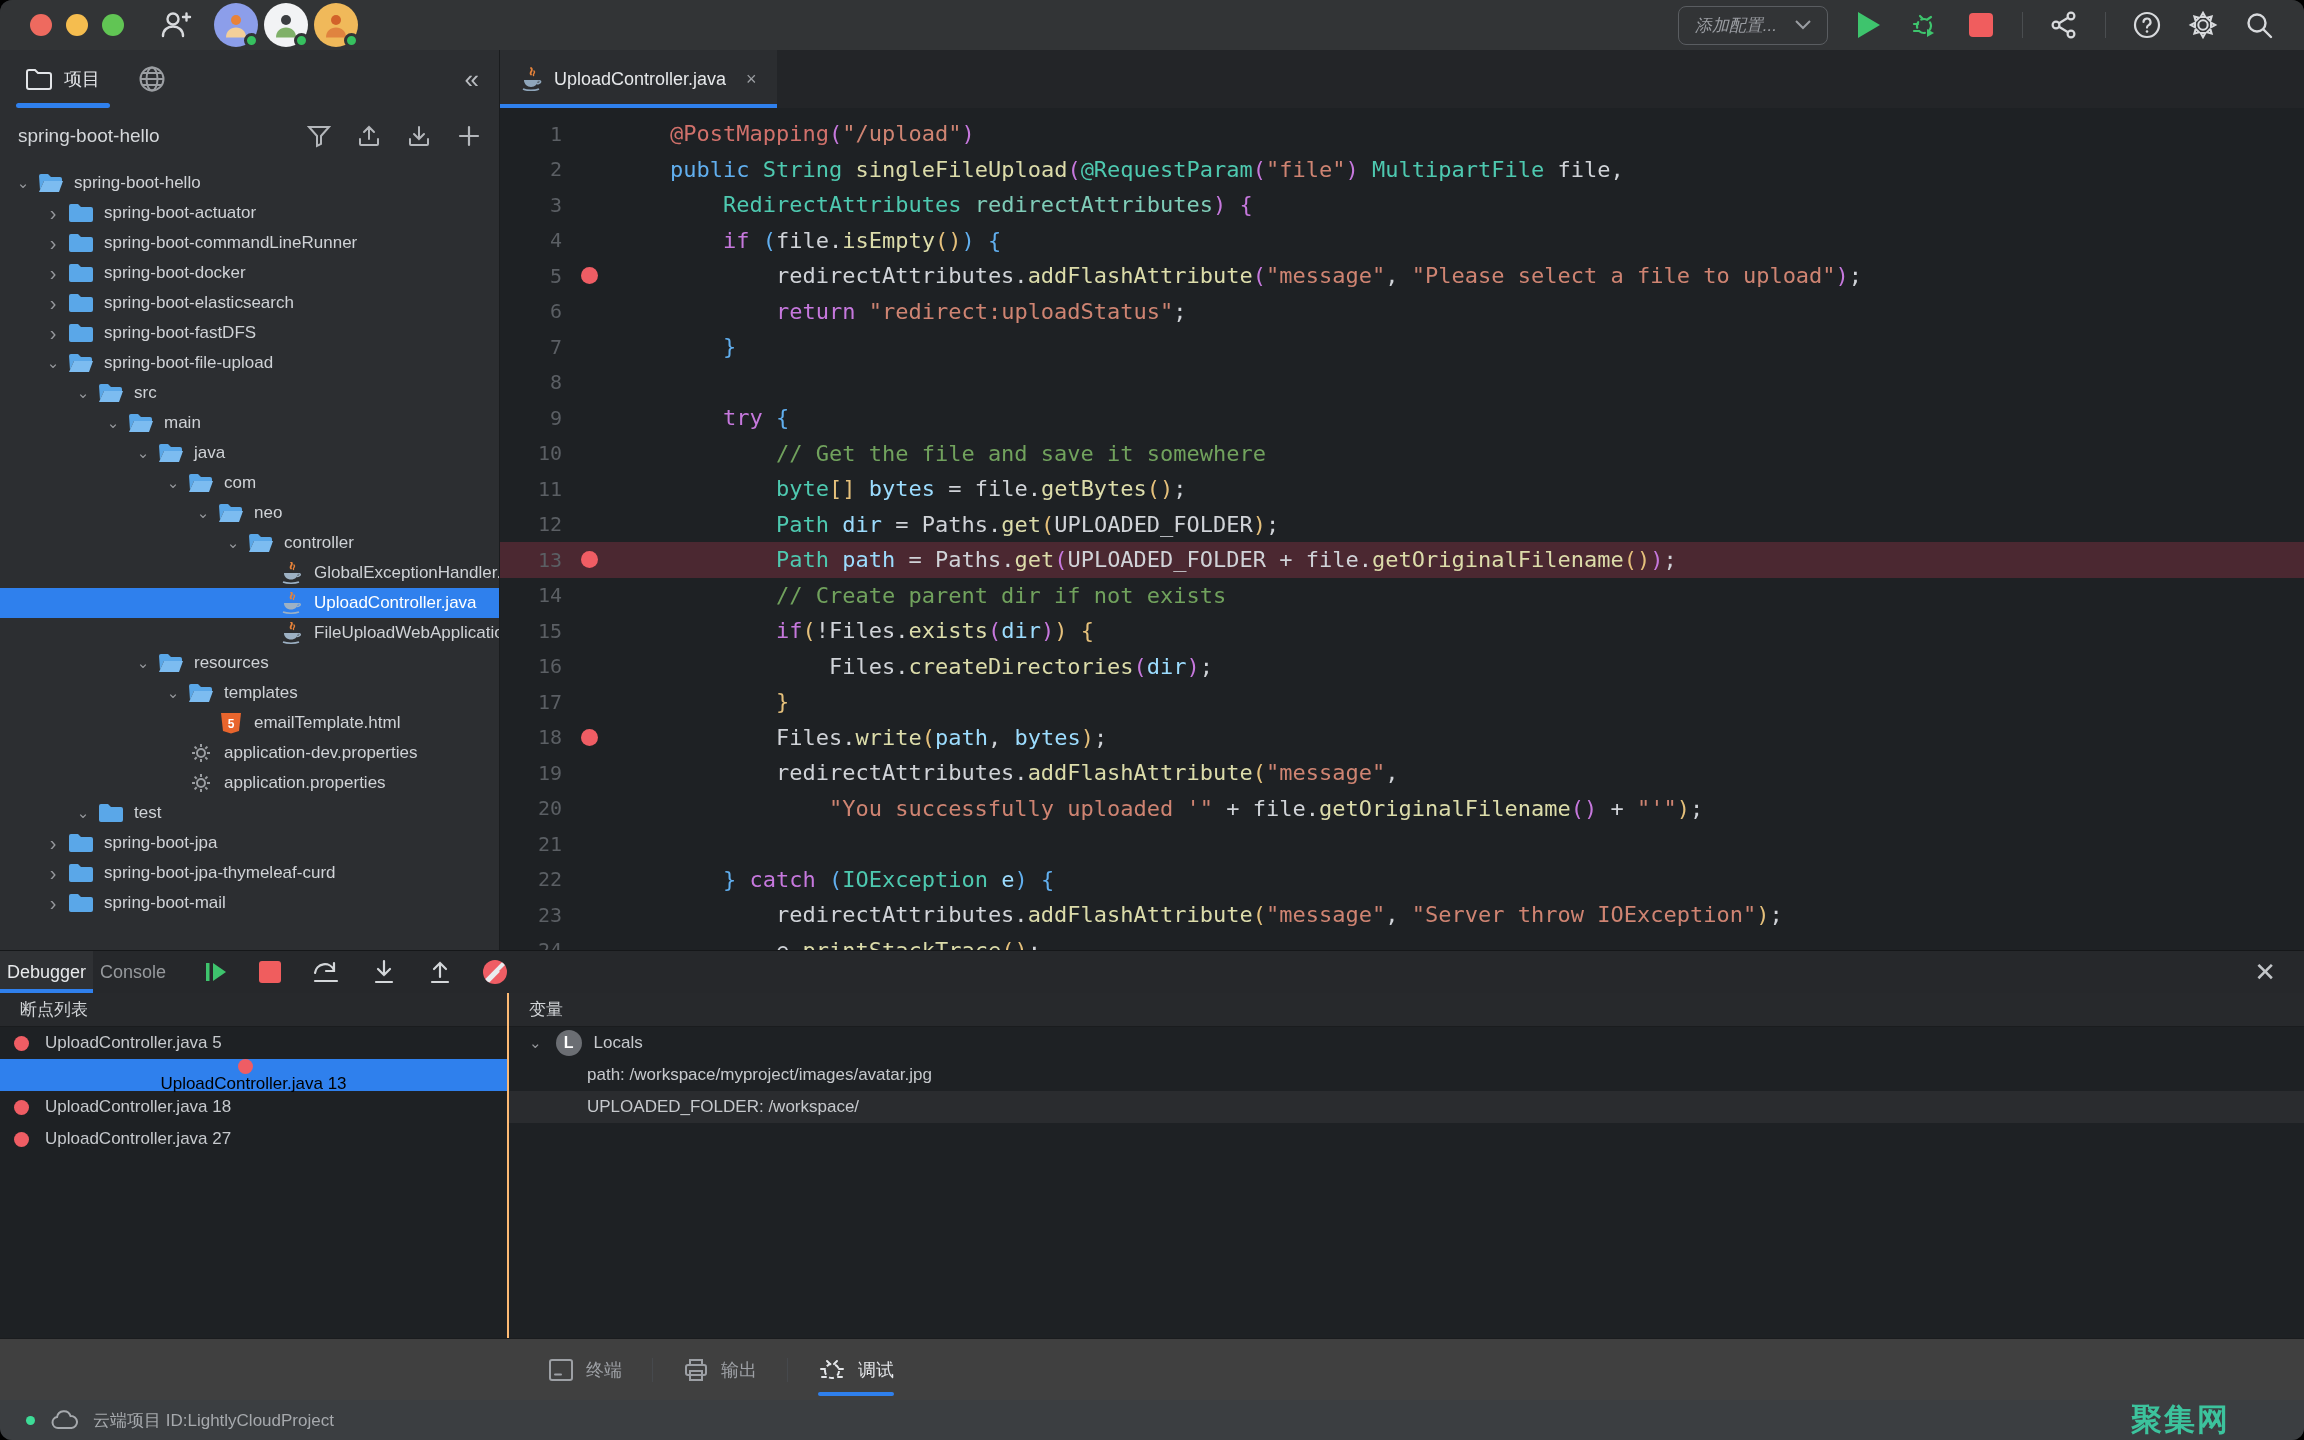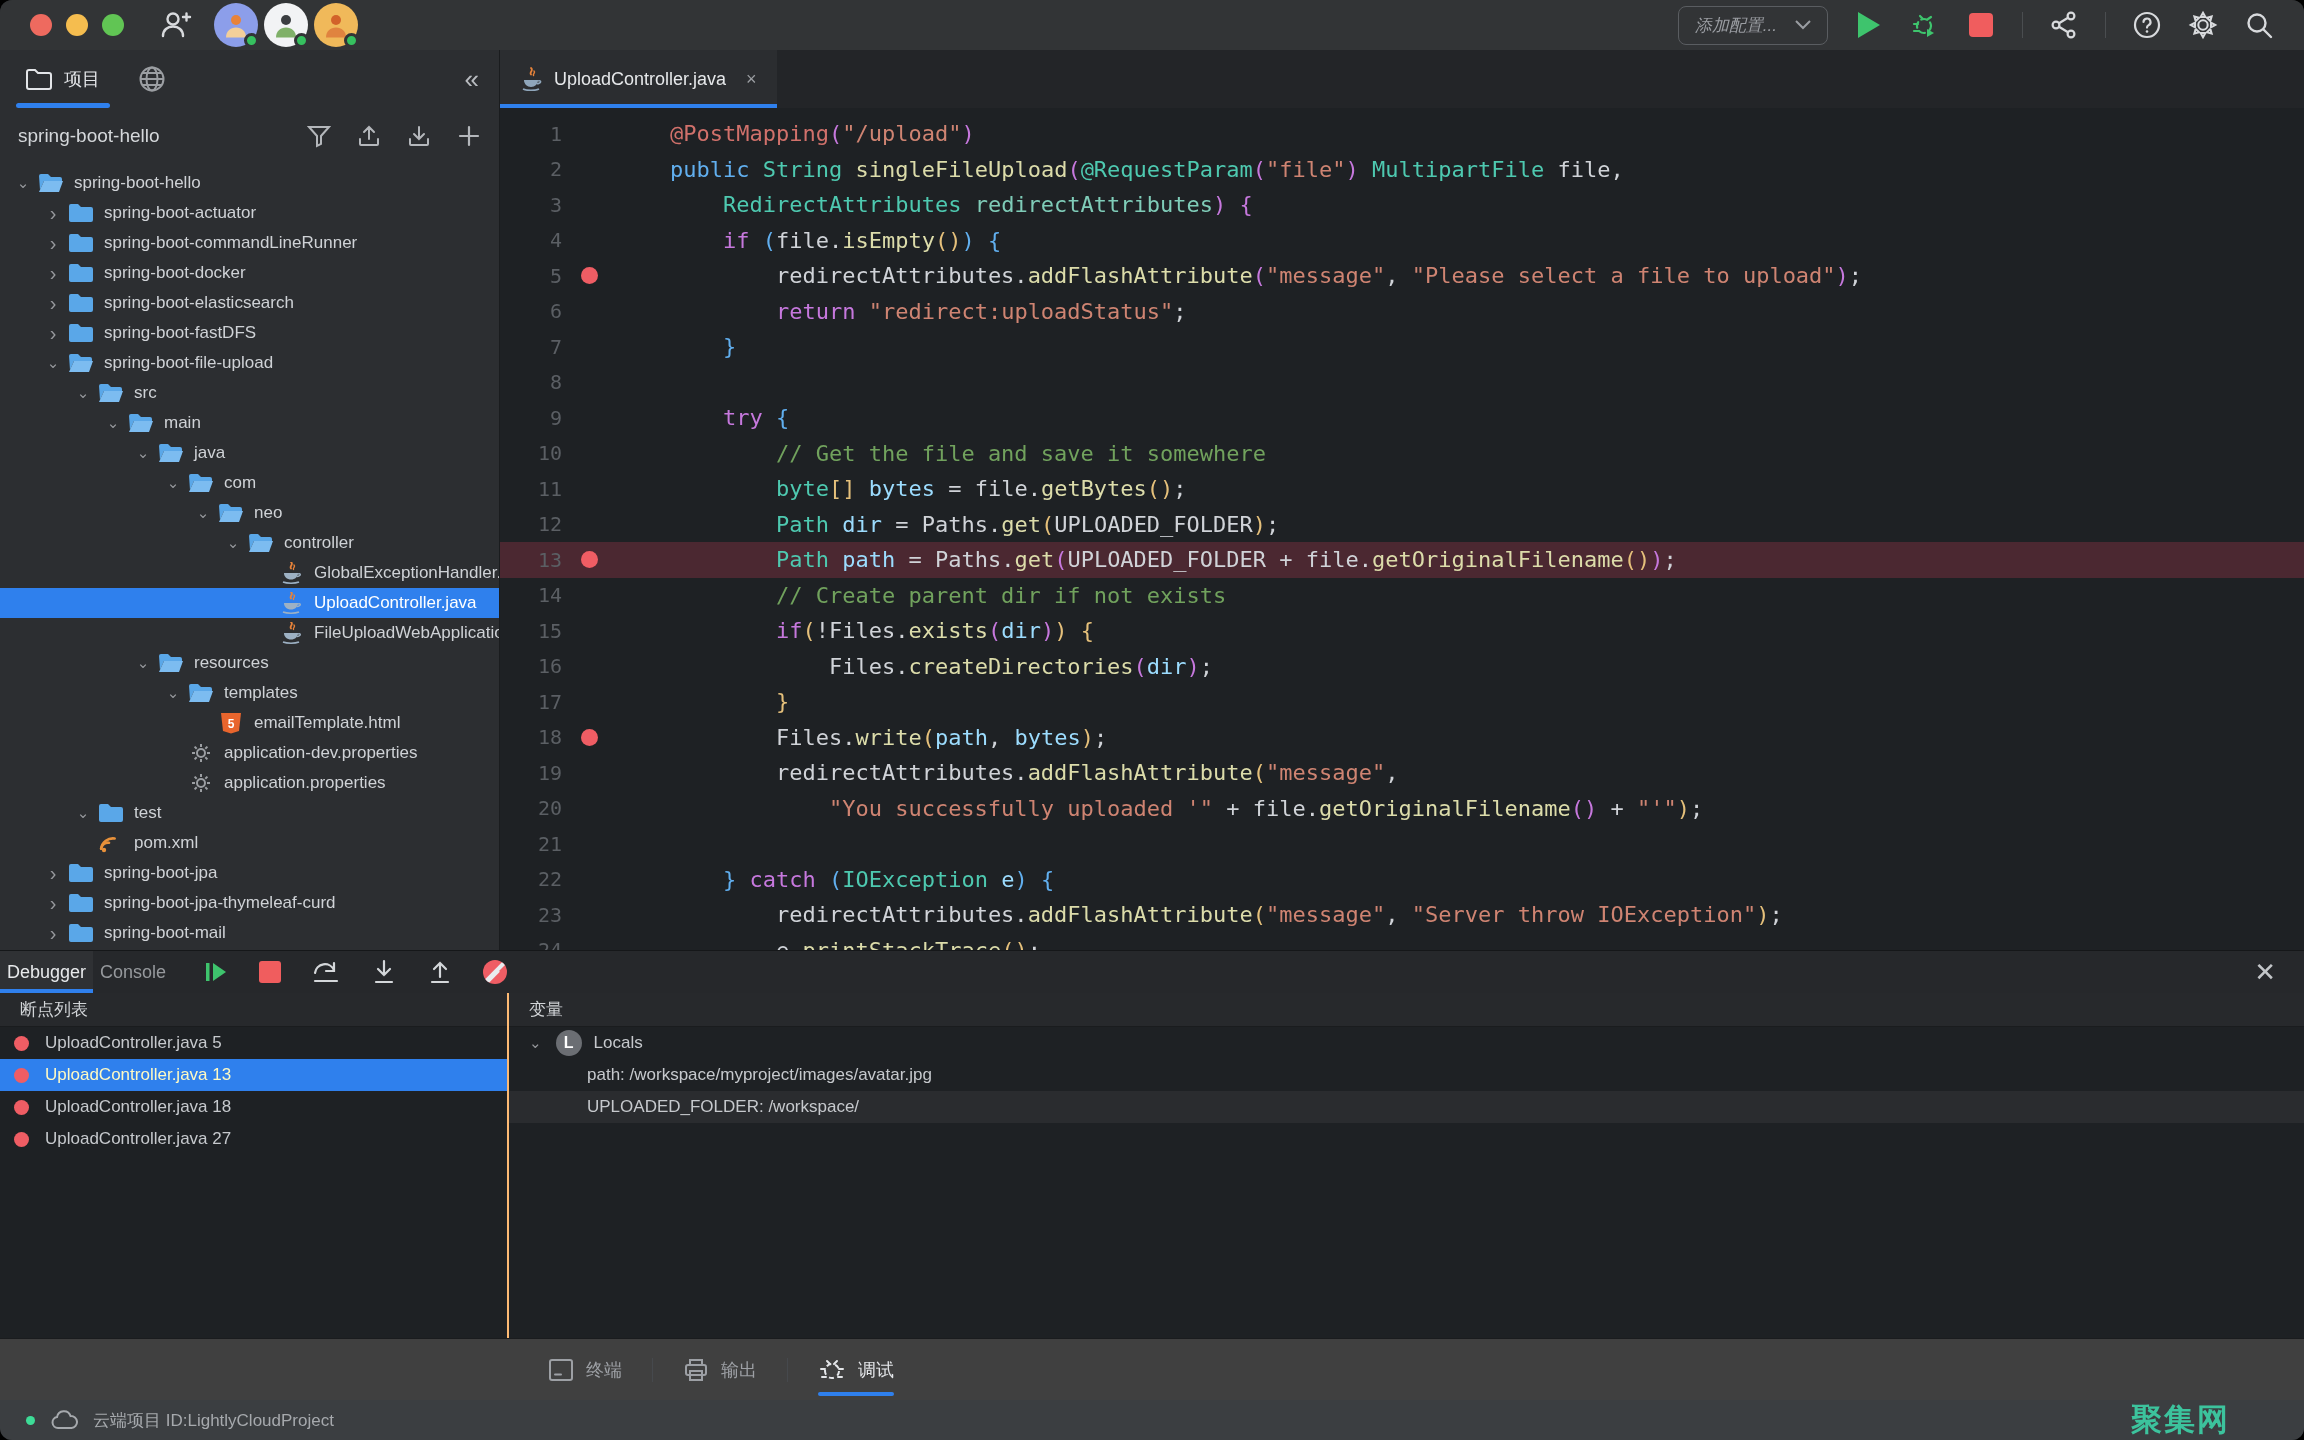--- a/index.html
+++ b/index.html
@@ -70,21 +70,21 @@
   .dbg-tab.active { background:#2f3134; color:#e8eaec; }
   .dbg-tab.active:after { content:""; position:absolute; left:0; right:0; bottom:0; height:4px; background:#2f80ed; }
   .dbg-icons { display:flex; align-items:center; gap:30px; margin-left:30px; }
   .dbg-close { margin-left:auto; margin-right:28px; color:#c3c6c9; font-size:26px; }
   .dbg-body { flex:1 1 auto; display:flex; min-height:0; }
   .dbg-left { width:509px; flex:0 0 auto; border-right:2px solid #fdba74; display:flex; flex-direction:column; }
   .dbg-right { flex:1 1 auto; display:flex; flex-direction:column; min-width:0; }
   .dbg-subhead { height:34px; background:#27292c; display:flex; align-items:center; padding:0 20px;
                  font-size:17px; color:#d2d5d8; flex:0 0 auto; border-bottom:1px solid #1a1c1e; }
   .bp-row { height:32px; display:flex; align-items:center; padding:0 14px; font-size:17px; color:#c6c9cd; }
-  .bp-row.selected { background:#2f80ed; color:#fef9c3; }
+  .bp-row.selected { background:#2f80ed; color:#000000;flex-direction:column; }
   .bp-row .bpdot { width:15px; height:15px; margin-right:16px; flex:0 0 auto; }
   .var-row { height:32px; display:flex; align-items:center; font-size:17px; color:#c6c9cd; }
   .var-row.hl { background:#2a2c2f; }
   .lbadge { width:26px; height:26px; border-radius:50%; background:#6b6e73; color:#fff; display:flex; align-items:center;
             justify-content:center; font-size:16px; font-weight:bold; margin:0 12px 0 10px; }
 
   
   .toolstrip { height:62px; background:#404040; border-top:1px solid #1a1c1e; display:flex; align-items:center; flex:0 0 auto; }
   .tool-item { display:flex; align-items:center; gap:12px; font-size:18px; color:#9da0a5; position:relative; height:100%; padding:0 8px; }
   .tool-item.active { color:#e4e6e9; }
@@ -455,33 +455,20 @@
             <span>application.properties</span>
           </div>
           <div class="trow" style="padding-left: 72px;">
             <span class="chev">⌄</span>
             <span class="ticon">
               <svg viewBox="0 0 26 22" width="26" height="22">
                 <path d="M1 4 a2 2 0 0 1 2-2 h7 l3 3 h10 a2 2 0 0 1 2 2 v11 a2 2 0 0 1-2 2 h-20 a2 2 0 0 1-2-2 z" fill="#5aa7e8"></path>
               </svg>
             </span>
             <span>test</span>
-          </div>
-          <div class="trow" style="padding-left: 72px;">
-            <span class="chev"></span>
-            <span class="ticon">
-              <svg viewBox="0 0 26 22" width="26" height="22">
-                <g fill="none" stroke="#e8913a" stroke-width="2.6" stroke-linecap="round">
-                  <path d="M4 18 a12 12 0 0 1 12-12" transform="rotate(8 13 11)"></path>
-                  <path d="M4 18 a7 7 0 0 1 7-7" transform="rotate(8 13 11)"></path>
-                </g>
-                <circle cx="6" cy="18" r="2.2" fill="#e8913a"></circle>
-              </svg>
-            </span>
-            <span>pom.xml</span>
           </div>
           <div class="trow" style="padding-left: 42px;">
             <span class="chev" style="font-size: 20px;">›</span>
             <span class="ticon">
               <svg viewBox="0 0 26 22" width="26" height="22">
                 <path d="M1 4 a2 2 0 0 1 2-2 h7 l3 3 h10 a2 2 0 0 1 2 2 v11 a2 2 0 0 1-2 2 h-20 a2 2 0 0 1-2-2 z" fill="#5aa7e8"></path>
               </svg>
             </span>
             <span>spring-boot-jpa</span>
           </div>

